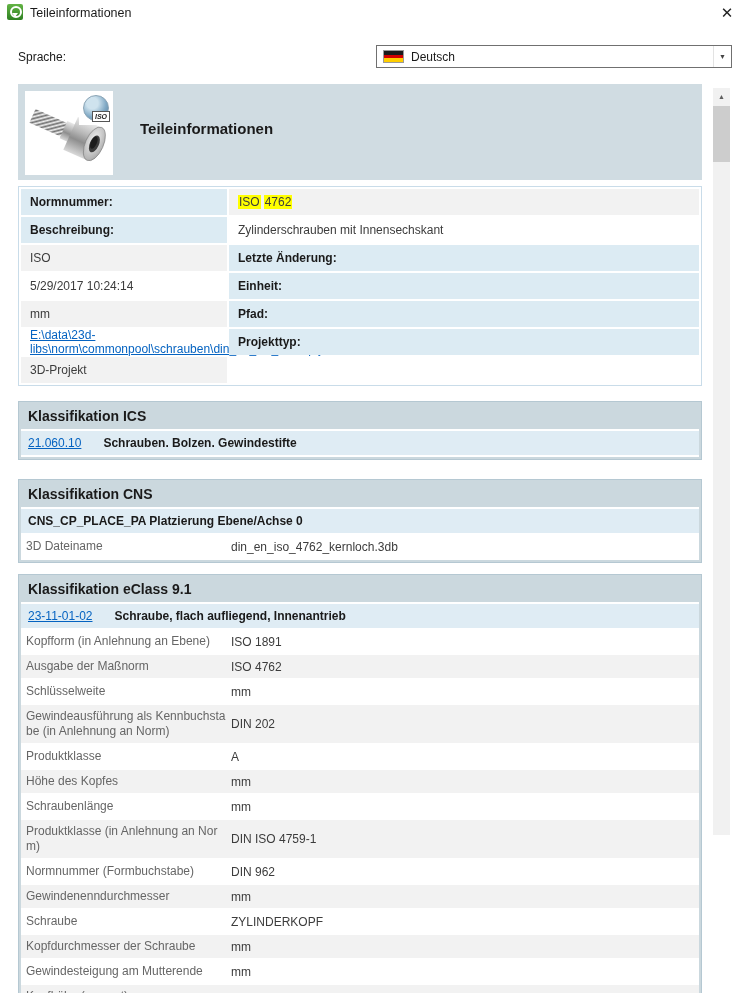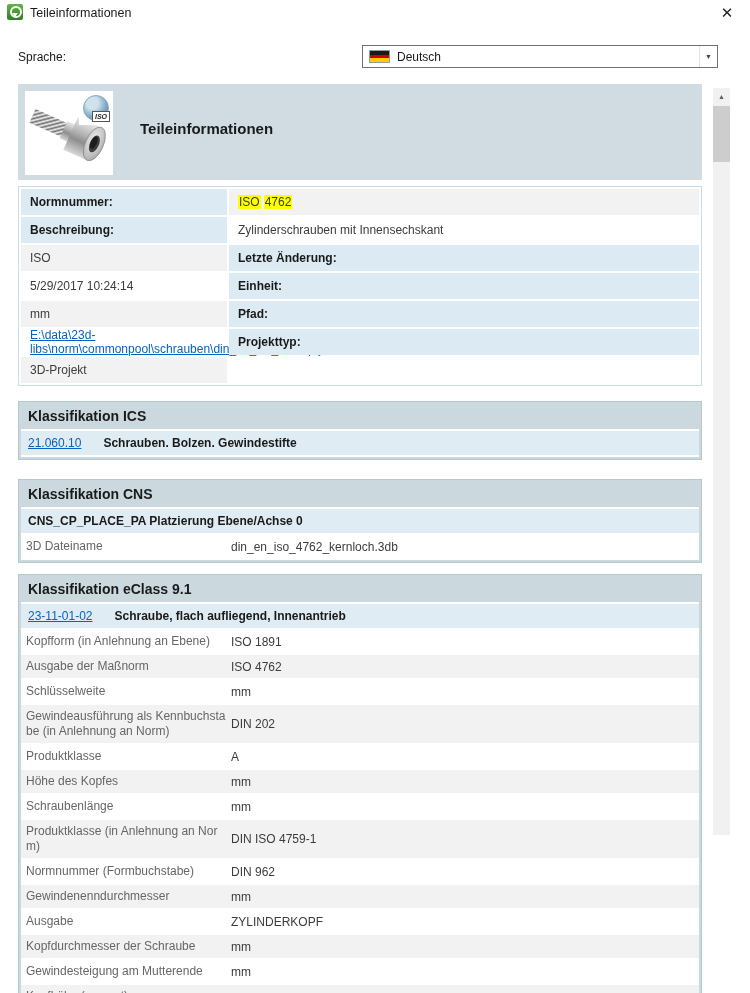--- a/index.html
+++ b/index.html
@@ -16,21 +16,21 @@
     background:linear-gradient(180deg,#64b445,#2e8022);border-radius:2px;}
   .app-icon .ring{position:absolute;left:3px;top:2px;width:8px;height:8px;border:2px solid #fff;border-radius:50%;}
   .app-icon .tri{position:absolute;left:5px;top:9px;width:0;height:0;
     border-left:3px solid transparent;border-right:3px solid transparent;border-top:4px solid #fff;}
   .win-title{position:absolute;left:30px;top:6px;font-size:12.5px;color:#1a1a1a;}
   .close-btn{position:absolute;right:10px;top:2px;width:26px;height:22px;
     display:flex;align-items:center;justify-content:center;
     font-size:15px;color:#222;cursor:pointer;font-weight:300;}
   
   .lang-label{position:absolute;left:18px;top:50px;color:#1a1a1a;}
-  .dropdown{position:absolute;left:362px;top:45px;width:356px;height:23px;
+  .dropdown{position:absolute;left:376px;top:45px;width:356px;height:23px;
     background:#fff;border:1px solid #707070;box-sizing:border-box;
     display:flex;align-items:center;cursor:pointer;}
   .flag{width:21px;height:13px;margin-left:6px;border:1px solid #9a9a9a;
     display:flex;flex-direction:column;box-sizing:border-box;}
   .flag i{flex:1;}
   .flag .f1{background:#1a1a1a;}
   .flag .f2{background:#d20000;}
   .flag .f3{background:#ffce00;}
   .dd-text{margin-left:7px;color:#1a1a1a;flex:1;}
   .dd-btn{width:17px;height:21px;border-left:1px solid #e3e3e3;
@@ -231,21 +231,21 @@
       </div>
       <div class="kv-row odd">
         <div class="k">Normnummer (Formbuchstabe)</div>
         <div class="v">DIN 962</div>
       </div>
       <div class="kv-row even">
         <div class="k">Gewindenenndurchmesser</div>
         <div class="v">mm</div>
       </div>
       <div class="kv-row odd">
-        <div class="k">Ausgabe</div>
+        <div class="k">Schraube</div>
         <div class="v">ZYLINDERKOPF</div>
       </div>
       <div class="kv-row even">
         <div class="k">Kopfdurchmesser der Schraube</div>
         <div class="v">mm</div>
       </div>
       <div class="kv-row odd">
         <div class="k">Gewindesteigung am Mutterende</div>
         <div class="v">mm</div>
       </div>

